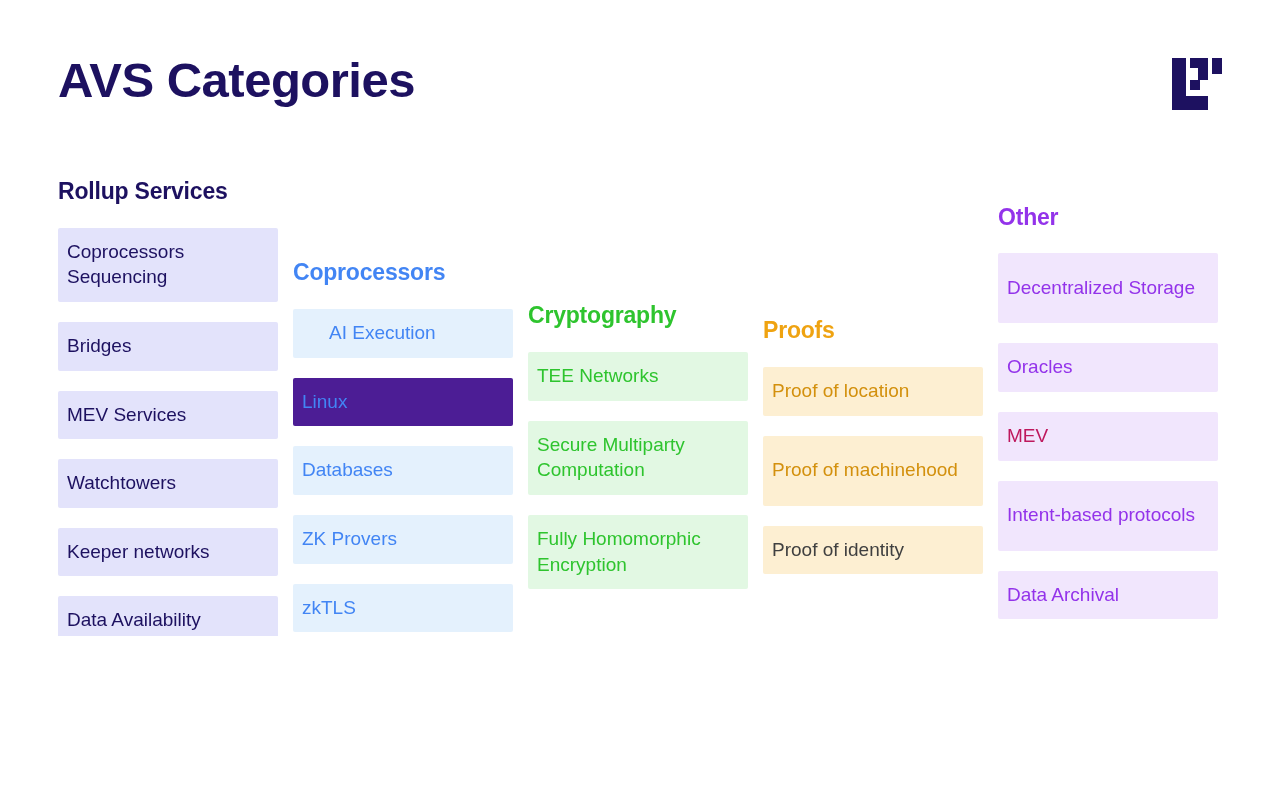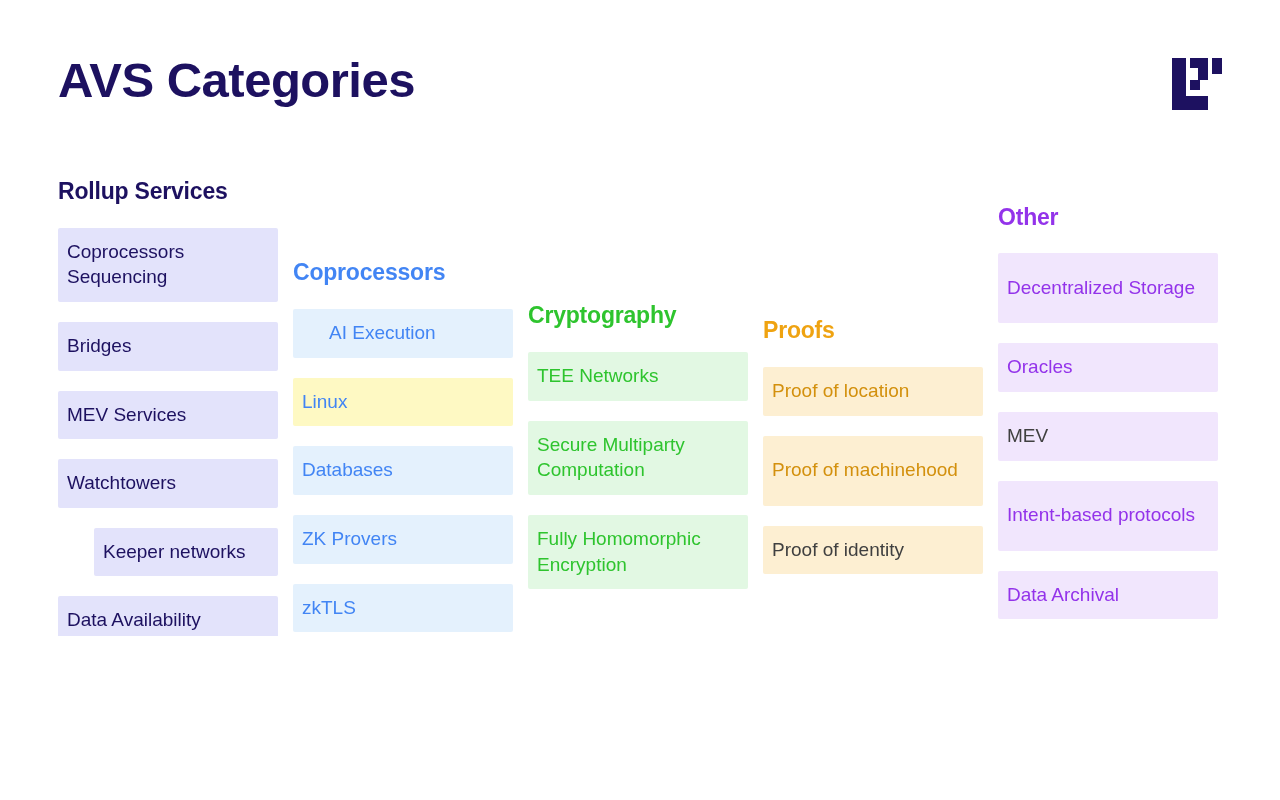--- a/index.html
+++ b/index.html
@@ -141,38 +141,38 @@
           </div>
           <div class="chip" style="background: rgb(227, 227, 251); color: rgb(29, 17, 96);">
             <span class="chip-text">Bridges</span>
           </div>
           <div class="chip" style="background: rgb(227, 227, 251); color: rgb(29, 17, 96);">
             <span class="chip-text">MEV Services</span>
           </div>
           <div class="chip" style="background: rgb(227, 227, 251); color: rgb(29, 17, 96);">
             <span class="chip-text">Watchtowers</span>
           </div>
-          <div class="chip" style="background: rgb(227, 227, 251); color: rgb(29, 17, 96); margin-left: 36px;">
+          <div class="chip" style="background: rgb(227, 227, 251); color: rgb(29, 17, 96);">
             <span class="chip-text">Keeper networks</span>
           </div>
           <div class="chip" style="background: rgb(227, 227, 251); color: rgb(29, 17, 96);">
             <span class="chip-text">Data Availability</span>
           </div>
           <div class="chip highlight" style="background: rgb(29, 17, 96); color: rgb(255, 255, 255);">
             <span class="chip-text">EigenDA</span>
           </div>
         </div>
       </div>
       <div class="column">
         <div class="column-header" style="color: rgb(66, 133, 244);">Coprocessors</div>
         <div class="chips">
           <div class="chip" style="background: rgb(228, 241, 253); color: rgb(66, 133, 244); padding-left: 36px;">
             <span class="chip-text">AI Execution</span>
           </div>
-          <div class="chip" style="background: #fef9c3; color: rgb(66, 133, 244);">
+          <div class="chip" style="background: #4c1d95; color: rgb(66, 133, 244);">
             <span class="chip-text">Linux</span>
           </div>
           <div class="chip" style="background: rgb(228, 241, 253); color: rgb(66, 133, 244);">
             <span class="chip-text">Databases</span>
           </div>
           <div class="chip" style="background: rgb(228, 241, 253); color: rgb(66, 133, 244);">
             <span class="chip-text">ZK Provers</span>
           </div>
           <div class="chip" style="background: rgb(228, 241, 253); color: rgb(66, 133, 244);">
             <span class="chip-text">zkTLS</span>
@@ -209,21 +209,21 @@
       </div>
       <div class="column">
         <div class="column-header" style="color: rgb(147, 51, 234);">Other</div>
         <div class="chips">
           <div class="chip two-line" style="background: rgb(241, 230, 253); color: rgb(147, 51, 234);">
             <span class="chip-text">Decentralized Storage</span>
           </div>
           <div class="chip" style="background: rgb(241, 230, 253); color: rgb(147, 51, 234);">
             <span class="chip-text">Oracles</span>
           </div>
-          <div class="chip" style="background: rgb(241, 230, 253); color: #404040;">
+          <div class="chip" style="background: rgb(241, 230, 253); color: #be185d;">
             <span class="chip-text">MEV</span>
           </div>
           <div class="chip two-line" style="background: rgb(241, 230, 253); color: rgb(147, 51, 234);">
             <span class="chip-text">Intent-based protocols</span>
           </div>
           <div class="chip" style="background: rgb(241, 230, 253); color: rgb(147, 51, 234);">
             <span class="chip-text">Data Archival</span>
           </div>
           <div class="chip" style="background: rgb(241, 230, 253); color: rgb(147, 51, 234);">
             <span class="chip-text">dVPN</span>

